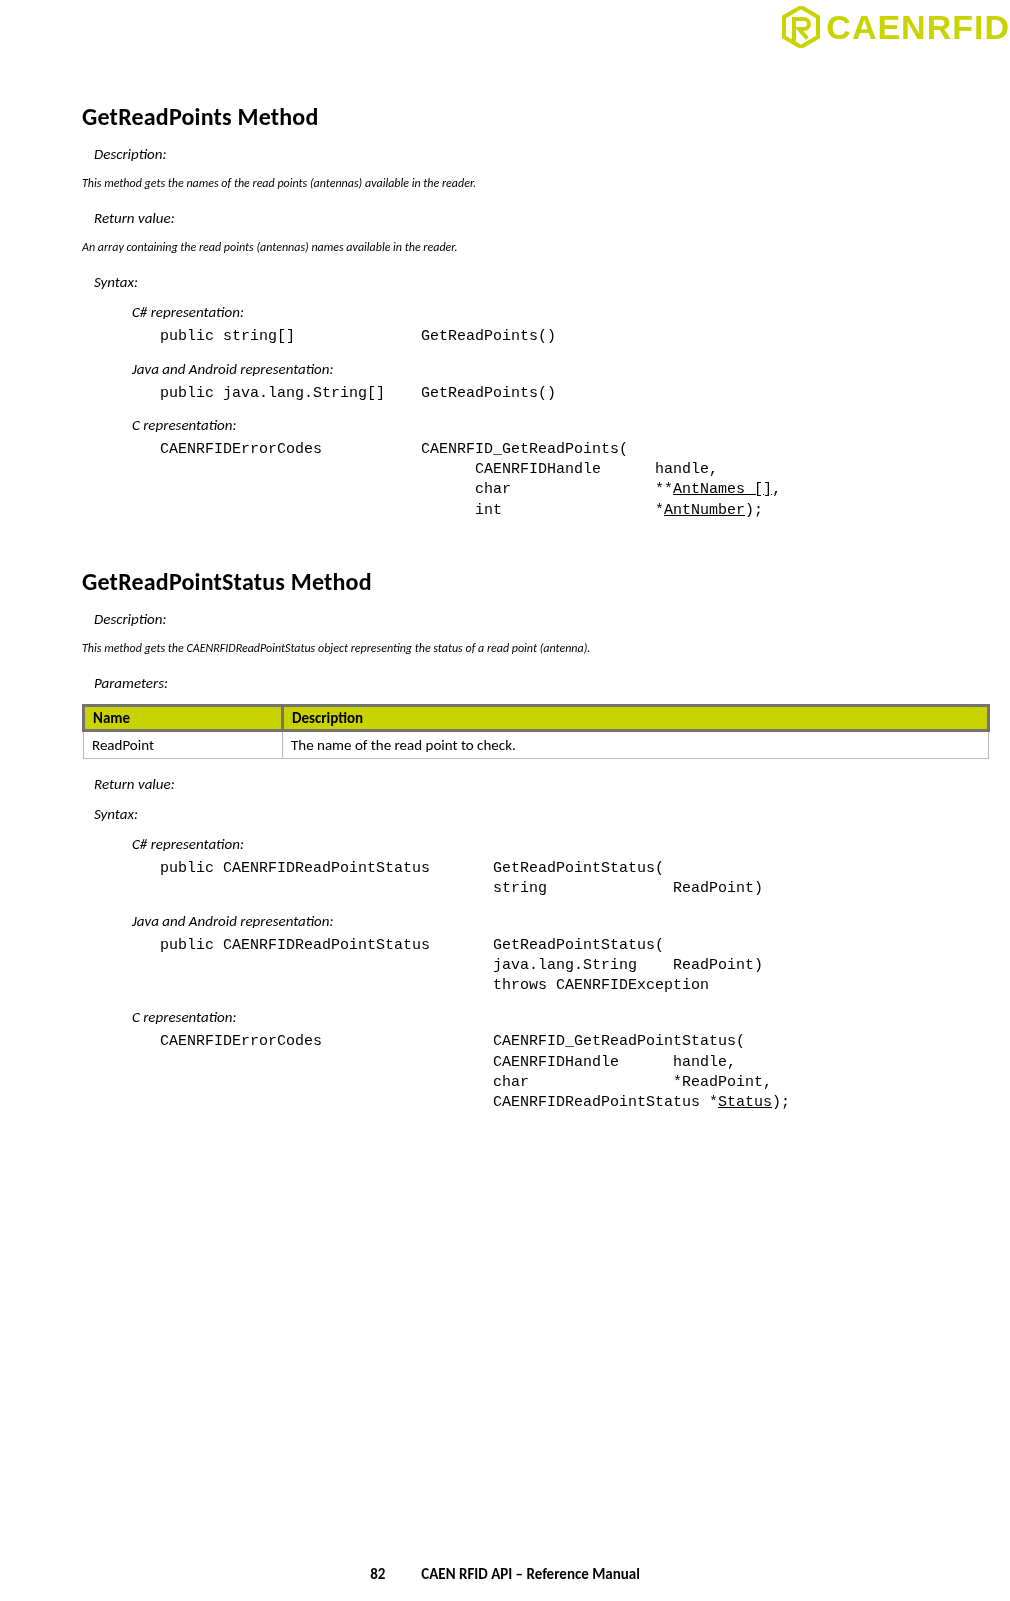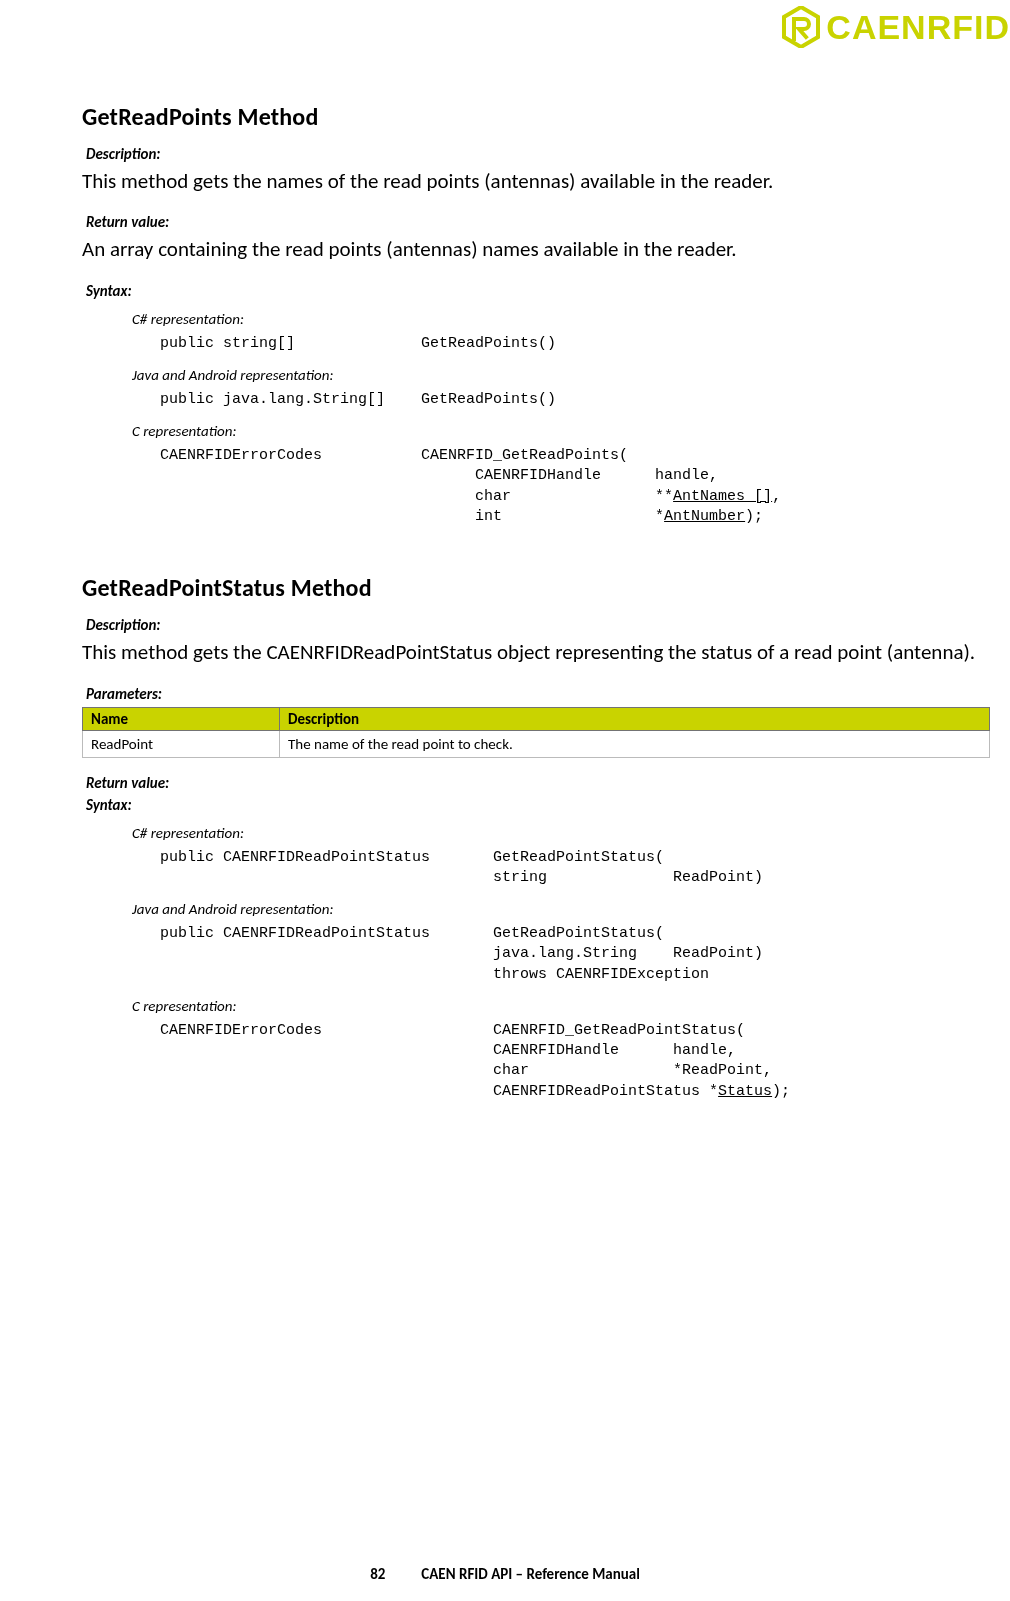--- a/index.html
+++ b/index.html
@@ -36,28 +36,29 @@
     padding: 92px 20px 0 82px;
   }
   h2.section-title {
     font-size: 24px;
     font-weight: 700;
     margin: 0 0 14px 0;
     letter-spacing: 0.2px;
   }
   .label-italic {
     font-style: italic;
-    font-weight: 700;
+    font-weight: 400;
     font-size: 15px;
-    margin: 4px;
+    margin: 12px;
   }
   .body-text {
-    font-size: 21px;
+    font-size: 12px;
     margin: 0 0 18px 0;
     line-height: 1.35;
+    font-style: italic;
   }
   .syntax-block {
     margin-left: 50px;
   }
   .rep-label {
     font-style: italic;
     font-size: 15px;
     margin: 10px 0 6px 0;
   }
   pre.code {
@@ -73,21 +74,21 @@
     width: 100%;
     border-collapse: collapse;
     margin: 2px 0 16px 0;
     font-size: 15px;
   }
   table.params th {
     background: #c9d300;
     text-align: left;
     font-weight: 700;
     padding: 2px 8px;
-    border: 1px solid #737373;
+    border: 3px solid #737373;
   }
   table.params td {
     padding: 4px 8px;
     border: 1px solid #bbb;
   }
   table.params th.col-name, table.params td.col-name { width: 180px; }
   .footer {
     position: absolute;
     bottom: 18px;
     left: 0;

